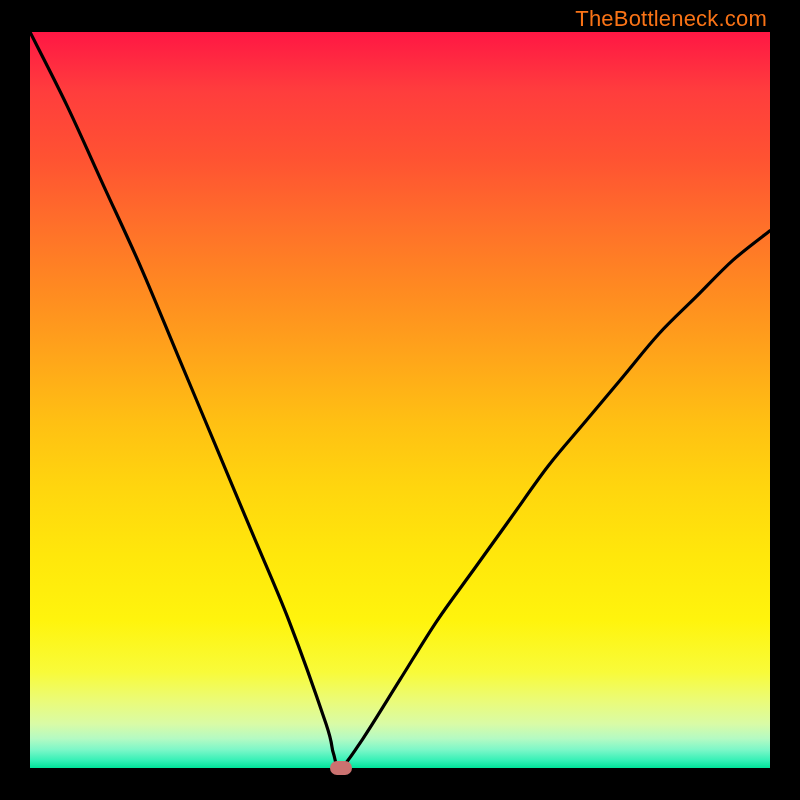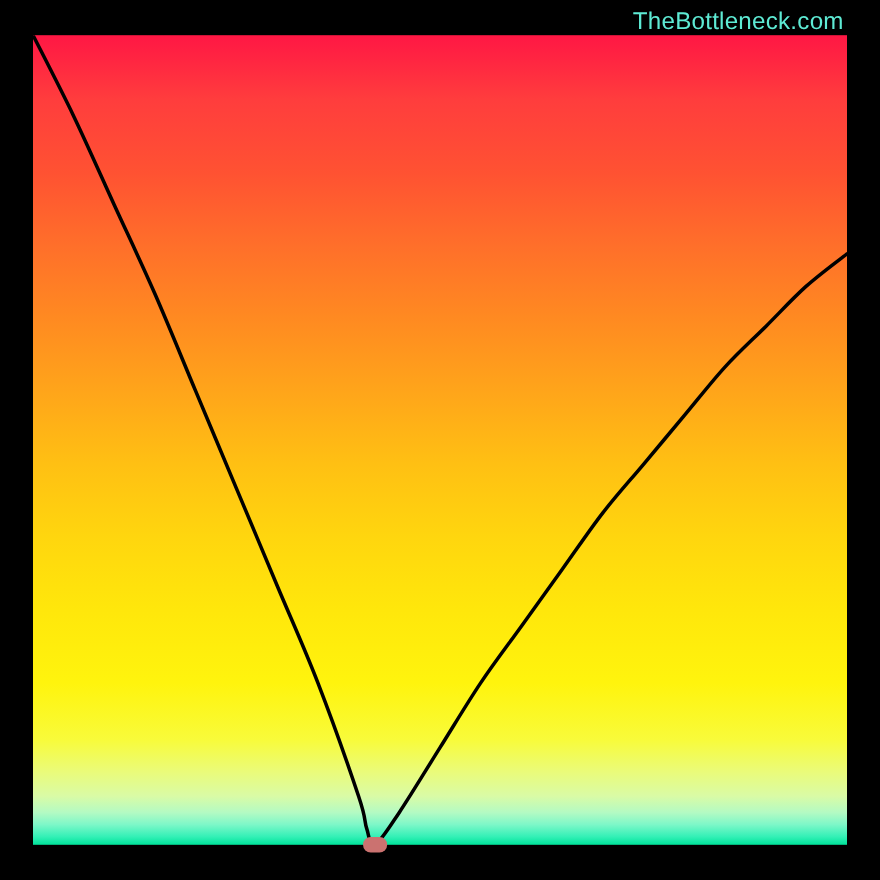--- a/index.html
+++ b/index.html
@@ -40,21 +40,21 @@
       #b4fac3 96%,
       #7df7c8 97.5%,
       #33f0b6 99%,
       #00e39a 100%
     );
   }
   .watermark {
     position: absolute;
     top: 6px;
     right: 33px;
-    color: #5eead4;
+    color: #f97316;
     font-size: 22px;
     font-weight: 500;
     letter-spacing: 0.2px;
   }
   .curve-svg {
     position: absolute;
     left: 0;
     top: 0;
     width: 740px;
     height: 736px;

